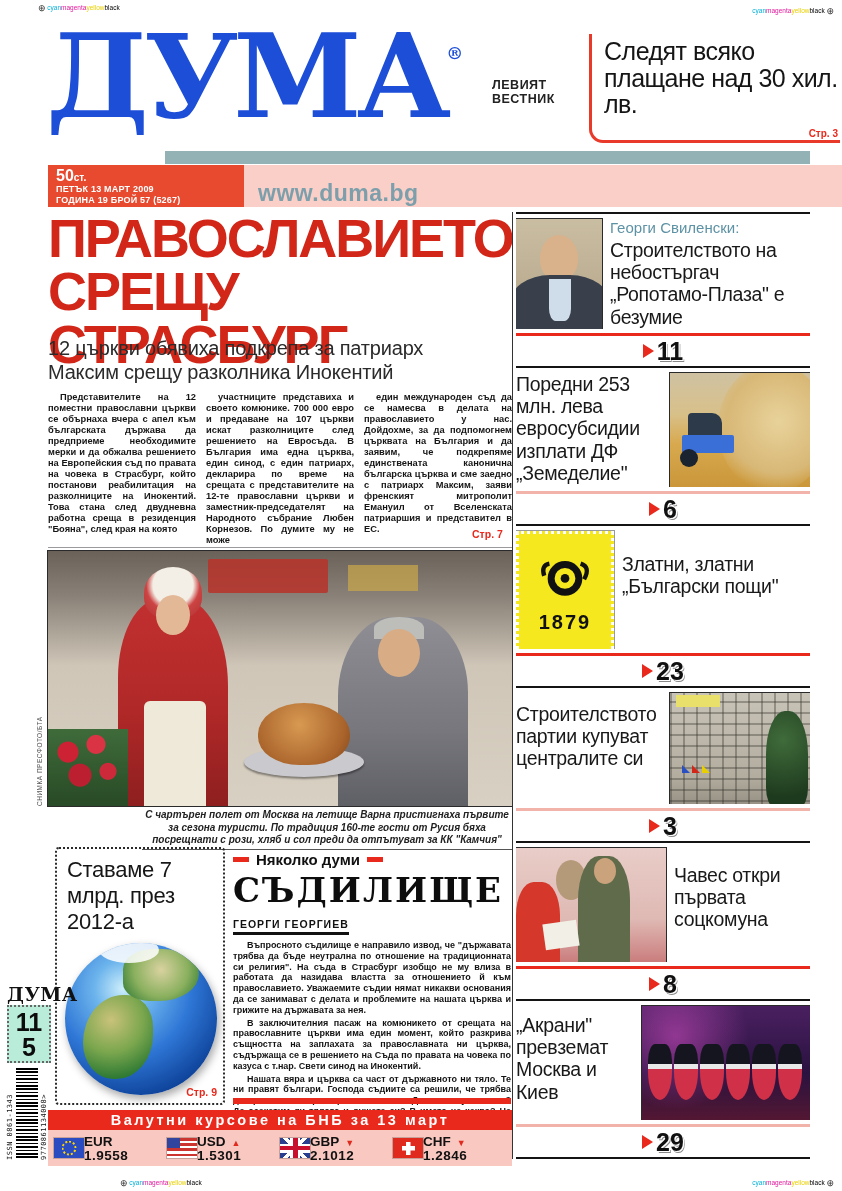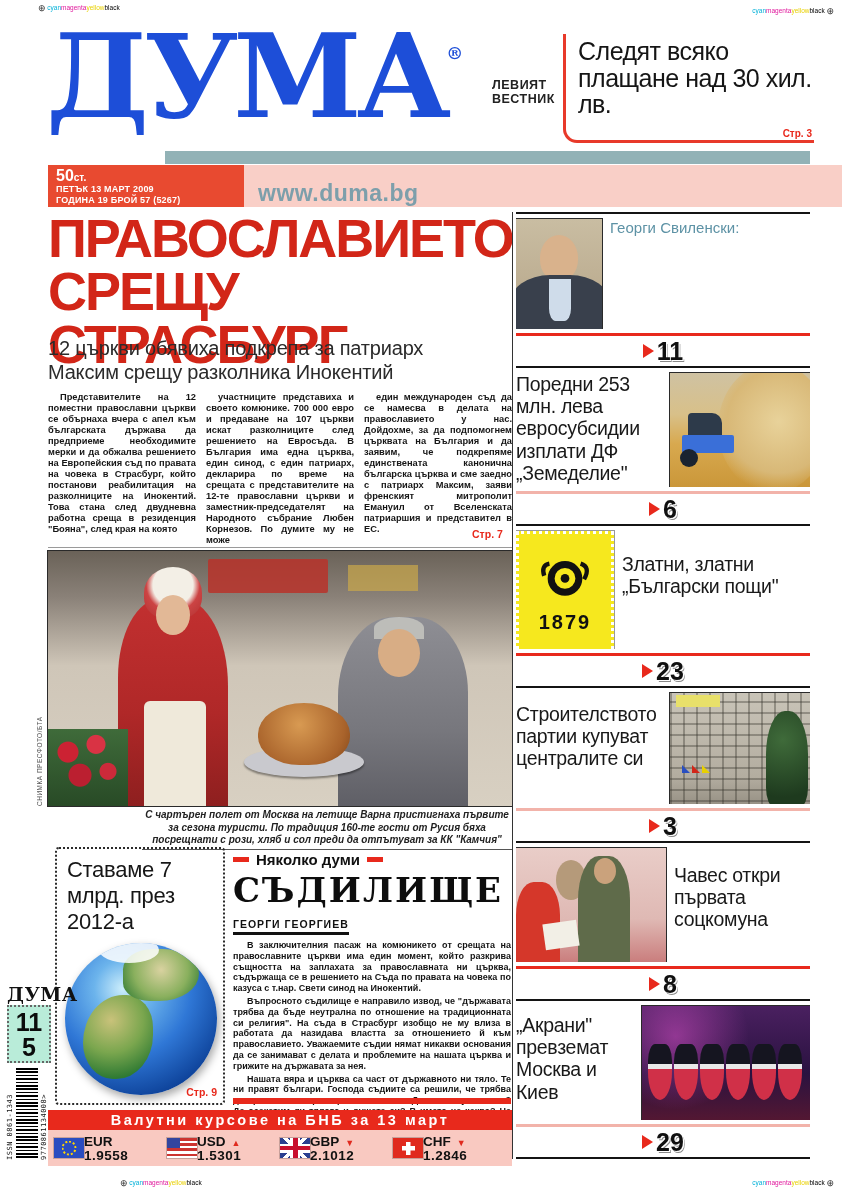--- a/index.html
+++ b/index.html
@@ -209,21 +209,21 @@
     <span class="g">⊕</span>
   </div>
 
   <div class="abs logo" style="left:46px;top:18px;"><span>ДУМА</span><span class="logo-reg">®</span></div>
   <div class="abs tagline" style="left:492px;top:78px;">
     <div>ЛЕВИЯТ</div>
     <div>ВЕСТНИК</div>
   </div>
   <div class="abs tealbar" style="left:165px;top:151px;width:645px;"></div>
 
-  <div class="abs teaser" style="left:563px;top:34px;width:234px;height:88px;">
+  <div class="abs teaser" style="left:589px;top:34px;width:234px;height:88px;">
     <div class="teaser-text">Следят всяко плащане над 30 хил. лв.</div>
     <div class="teaser-page">Стр. 3</div>
   </div>
 
   <div class="abs infobar" style="left:48px;top:165px;width:836px;">
     <div class="infobar-red">
       <div class="price"><span>50</span><small>ст.</small></div>
       <div class="dateline">ПЕТЪК 13 МАРТ 2009</div>
       <div class="dateline">ГОДИНА 19 БРОЙ 57 (5267)</div>
     </div>
@@ -266,20 +266,21 @@
 
   <div class="abs sb-item" style="top:212px;height:156px;border-top:2px solid #141414;">
     <div class="sb-row">
       <div class="ph ph-svilenski">
         <div class="blob head"></div>
         <div class="blob suit"></div>
         <div class="blob shirt"></div>
       </div>
       <div class="sb-txt">
         <div class="kicker">Георги Свиленски:</div>
+        <div class="sb-title">Строителството на небостъргач „Ропотамо-Плаза" е безумие</div>
       </div>
     </div>
     <div class="rule red"></div>
     <div class="pagenum">
         <span class="tri"></span>
         <b>11</b>
       </div>
   </div>
 
   <div class="abs sb-item" style="top:368px;height:158px;">
@@ -407,22 +408,22 @@
 
   <div class="abs" style="left:233px;top:851px;width:278px;">
     <div class="op-head">
       <span class="op-dash"></span>
       <span class="op-section">Няколко думи</span>
       <span class="op-dash"></span>
     </div>
     <div class="op-title">СЪДИЛИЩЕ</div>
     <div class="op-author">ГЕОРГИ ГЕОРГИЕВ</div>
     <div class="op-body">
+      <p>Въпросното съдилище е направило извод, че "държавата трябва да бъде неутрална по отношение на традиционната си религия". На съда в Страсбург изобщо не му влиза в работата да назидава властта за отношението й към православието. Уважаемите съдии нямат никакви основания да се занимават с делата и проблемите на нашата църква и грижите на държавата за нея.</p>
       <p>В заключителния пасаж на комюникето от срещата на православните църкви има един момент, който разкрива същността на заплахата за православната ни църква, съдържаща се в решението на Съда по правата на човека по казуса с т.нар. Свети синод на Инокентий.</p>
-      <p>Въпросното съдилище е направило извод, че "държавата трябва да бъде неутрална по отношение на традиционната си религия". На съда в Страсбург изобщо не му влиза в работата да назидава властта за отношението й към православието. Уважаемите съдии нямат никакви основания да се занимават с делата и проблемите на нашата църква и грижите на държавата за нея.</p>
       <p>Нашата вяра и църква са част от държавното ни тяло. Те ни правят българи. Господа съдиите са решили, че трябва да проявим немара спрямо тази част. Да ги послушаме ли? Да осакатим ли тялото и душата си? В името на какво? На правата на човека ли? А правото да се наричаме българи пак ли ще бъде защитено от същото това съдилище?</p>
     </div>
   </div>
   <div class="abs op-rule" style="left:233px;top:1098px;width:278px;"></div>
 
   <div class="abs cur" style="left:48px;top:1110px;">
     <div class="cur-head">Валутни курсове на БНБ за 13 март</div>
     <div class="cur-body">
       <div class="cur-cell">
         <div class="flag flag-eu"></div>

